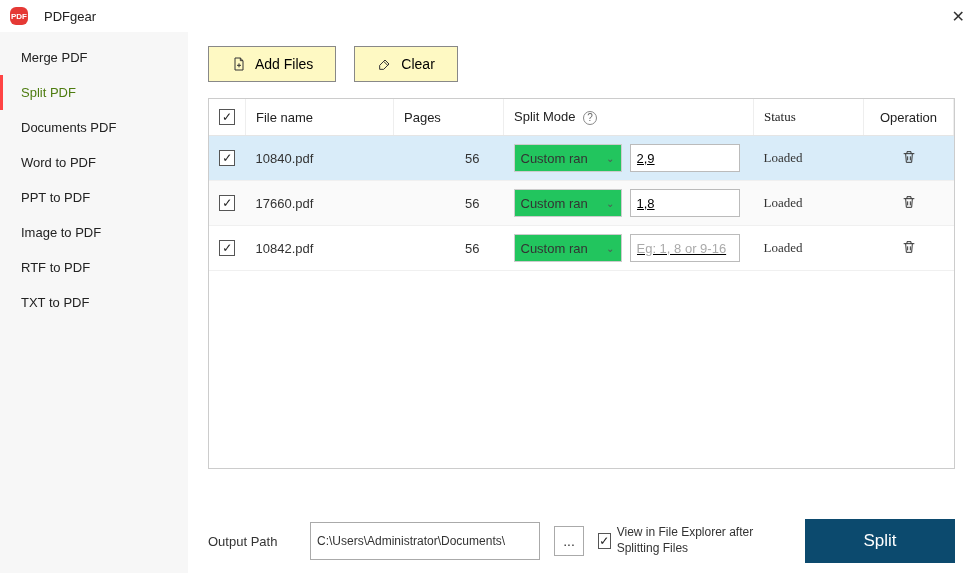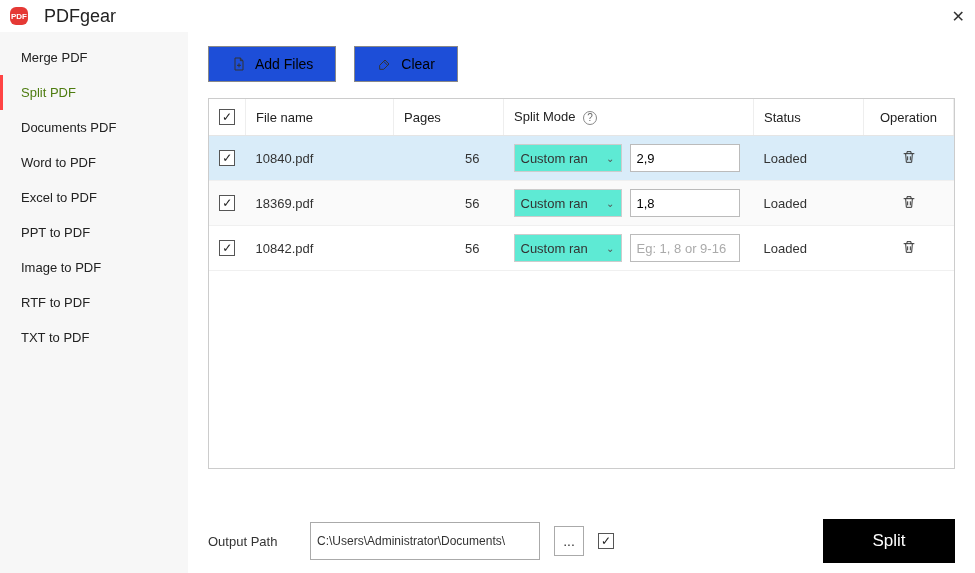--- a/index.html
+++ b/index.html
@@ -1,87 +1,86 @@
 <!DOCTYPE html>
 <html><head>
 <meta charset="utf-8">
 <style>
   * { box-sizing: border-box; margin: 0; padding: 0; font-family: "Segoe UI", Arial, sans-serif; }
   body { width: 975px; height: 573px; background: #fff; overflow: hidden; font-size: 13px; color: #333; }
 
   
   .titlebar { display: flex; align-items: center; height: 32px; padding: 0 10px; }
   .titlebar .logo { width: 18px; height: 18px; background: #e53935; border-radius: 6px; margin-right: 16px; display:flex; align-items:center; justify-content:center; color:#fff; font-size:8px; font-weight:bold;}
-  .titlebar .title { flex: 1; font-size: 18px; color: #222; }
+  .titlebar .title { flex: 1; font-size: 13px; color: #222; }
   .titlebar .close { width: 30px; text-align: right; font-size: 16px; cursor: pointer; }
 
   .container { display: flex; height: calc(100% - 32px); }
 
   
   .sidebar { width: 188px; background: #f7f7f7; padding-top: 8px; }
   .sidebar-item { padding: 10px 18px; cursor: pointer; font-size: 13px; color: #222; border-left: 3px solid transparent; }
   .sidebar-item.active { color: #4d7c0f; border-left-color: #f44; }
 
   
   .main { flex: 1; padding: 14px 20px 0 20px; display:flex; flex-direction:column; }
 
   .toolbar { display: flex; gap: 18px; margin-bottom: 16px; }
-  .btn { border: 1px solid #888; background: #1d4ed8; height: 36px; padding: 0 22px; display: inline-flex; align-items: center; gap: 8px; cursor: pointer; font-size: 14px; }
+  .btn { border: 1px solid #888; background: #fef9c3; height: 36px; padding: 0 22px; display: inline-flex; align-items: center; gap: 8px; cursor: pointer; font-size: 14px; }
   .btn svg { width: 16px; height: 16px; stroke: #333; fill: none; stroke-width: 1.5; }
 
   .table-wrap { border: 1px solid #ccc; flex:1; overflow:hidden; display:flex; flex-direction:column;align-items:center; }
   table { width: 100%; border-collapse: collapse; }
   thead th { text-align: left; font-weight: normal; padding: 10px 10px; border-bottom: 1px solid #e5e5e5; border-right: 1px solid #eee; font-size:13px; color:#222;}
   thead th:first-child { width: 34px; text-align:center; }
   tbody td { padding: 8px 10px; border-bottom: 1px solid #f0f0f0; vertical-align: middle; }
   tbody tr:nth-child(odd) td { background: #fff; }
   tbody tr:nth-child(even) td { background: #fafafa; }
   tbody tr.selected td { background: #d9ecf9; }
   .chk { width:16px; height:16px; border:1px solid #555; display:inline-flex; align-items:center; justify-content:center; background:#fff; cursor:pointer;}
   .chk.checked::after { content:"✓"; font-size:12px; line-height:1; color:#222;}
   .col-check { width:34px; text-align:center;}
   .col-pages { width:110px; text-align:right; padding-right:24px;}
   .col-mode { width:250px;}
-  .col-status { width:110px;}
+  .col-status { width:110px;font-family:Liberation Serif, serif;}
   .col-op { width:90px; text-align:center;}
   .mode-cell { display:flex; align-items:center; gap:8px;}
-  .dropdown { border:1px solid #ccc; background:#5eead4; height:28px; padding:0 6px; display:flex; align-items:center; justify-content:space-between; width:108px; cursor:pointer; font-size:13px;}
+  .dropdown { border:1px solid #ccc; background:#22c55e; height:28px; padding:0 6px; display:flex; align-items:center; justify-content:space-between; width:108px; cursor:pointer; font-size:13px;}
   .dropdown .chev { font-size:10px; color:#555;}
-  .range-input { border:1px solid #bbb; height:28px; width:110px; padding:0 6px; font-size:13px;}
+  .range-input { border:1px solid #bbb; height:28px; width:110px; padding:0 6px; font-size:13px;text-decoration:underline;}
   .range-input::placeholder { color:#aaa;}
   .trash { cursor:pointer; display:inline-flex;}
   .trash svg { width:16px; height:16px; stroke:#333; fill:none; stroke-width:1.5;}
   .help { display:inline-flex; width:14px; height:14px; border:1px solid #888; border-radius:50%; align-items:center; justify-content:center; font-size:10px; color:#666; margin-left:4px;}
 
   .table-body-space { flex:1; }
 
   
   .footer { display:flex; align-items:center; gap:14px; margin-top:30px; padding: 20px 0 10px 0;}
   .footer-label { font-size:13px; color:#333; width:88px;}
   .path-input { border:1px solid #aaa; height:38px; width:230px; padding:0 6px; font-size:12px; color:#333; white-space:nowrap; overflow:hidden; text-overflow:ellipsis; display:flex; align-items:center;}
   .browse-btn { border:1px solid #aaa; height:30px; width:30px; display:flex; align-items:center; justify-content:center; cursor:pointer; font-size:14px;}
   .view-wrap { display:flex; align-items:center; gap:6px; font-size:12px; color:#333; width:180px; line-height:1.3;}
-  .split-btn { margin-left:auto; background:#000000; color:#fff; border:none; height:44px; width:132px; font-size:17px; cursor:pointer; display:flex; align-items:center; justify-content:center;}
+  .split-btn { margin-left:auto; background:#0c4a6e; color:#fff; border:none; height:44px; width:150px; font-size:17px; cursor:pointer; display:flex; align-items:center; justify-content:center;}
 </style>
 </head>
 <body>
 
 <div class="titlebar">
   <span class="logo">PDF</span>
   <span class="title">PDFgear</span>
   <span class="close">✕</span>
 </div>
 
 <div class="container">
   <div class="sidebar" id="sidebar">
       <div class="sidebar-item">Merge PDF</div>
       <div class="sidebar-item active">Split PDF</div>
       <div class="sidebar-item">Documents PDF</div>
       <div class="sidebar-item">Word to PDF</div>
-      <div class="sidebar-item">Excel to PDF</div>
       <div class="sidebar-item">PPT to PDF</div>
       <div class="sidebar-item">Image to PDF</div>
       <div class="sidebar-item">RTF to PDF</div>
       <div class="sidebar-item">TXT to PDF</div>
     </div>
 
   <div class="main">
     <div class="toolbar">
       <button class="btn">
         <svg viewBox="0 0 24 24">
@@ -132,21 +131,21 @@
               <td class="col-status">Loaded</td>
               <td class="col-op"><span class="trash">
                   <svg viewBox="0 0 24 24">
                     <path d="M4 7h16M9 7V4h6v3M7 7l1 13h8l1-13"></path>
                     <path d="M10 11v6M14 11v6"></path>
                   </svg>
                 </span></td>
             </tr>
             <tr>
               <td class="col-check"><span class="chk checked"></span></td>
-              <td>18369.pdf</td>
+              <td>17660.pdf</td>
               <td class="col-pages">56</td>
               <td class="col-mode">
                 <div class="mode-cell">
                   <div class="dropdown">
                     <span>Custom ran</span>
                     <span class="chev">⌄</span>
                   </div>
                   <input class="range-input" value="1,8" placeholder="Eg: 1, 8 or 9-16" style="">
                 </div>
               </td>
@@ -183,17 +182,18 @@
       </table>
       <div class="table-body-space"></div>
     </div>
 
     <div class="footer">
       <span class="footer-label">Output Path</span>
       <div class="path-input">C:\Users\Administrator\Documents\</div>
       <div class="browse-btn">...</div>
       <div class="view-wrap">
         <span class="chk checked"></span>
+        <span>View in File Explorer after Splitting Files</span>
       </div>
       <button class="split-btn">Split</button>
     </div>
   </div>
 </div>
 
 </body></html>

